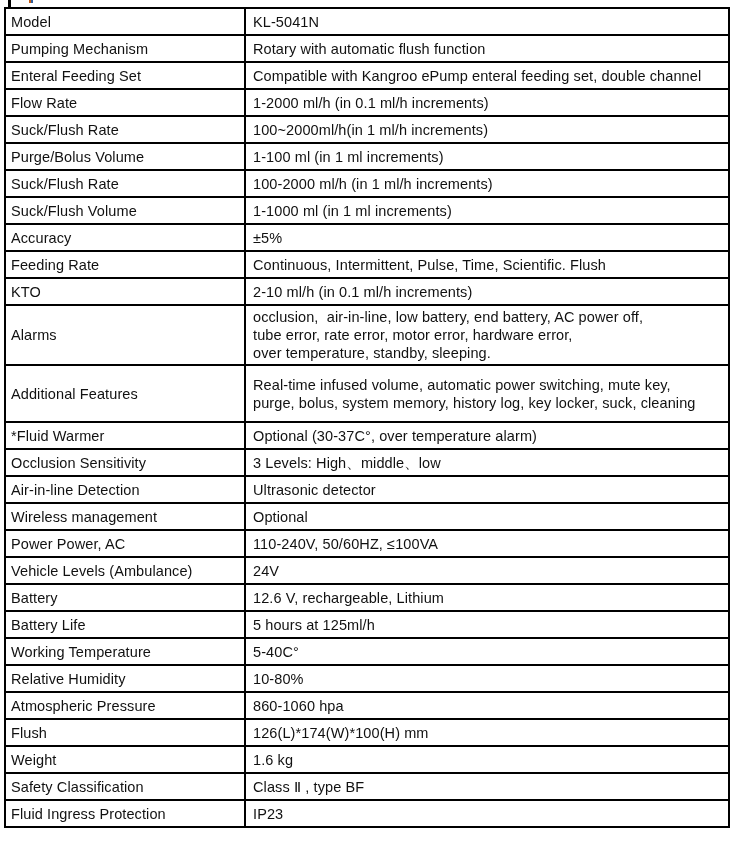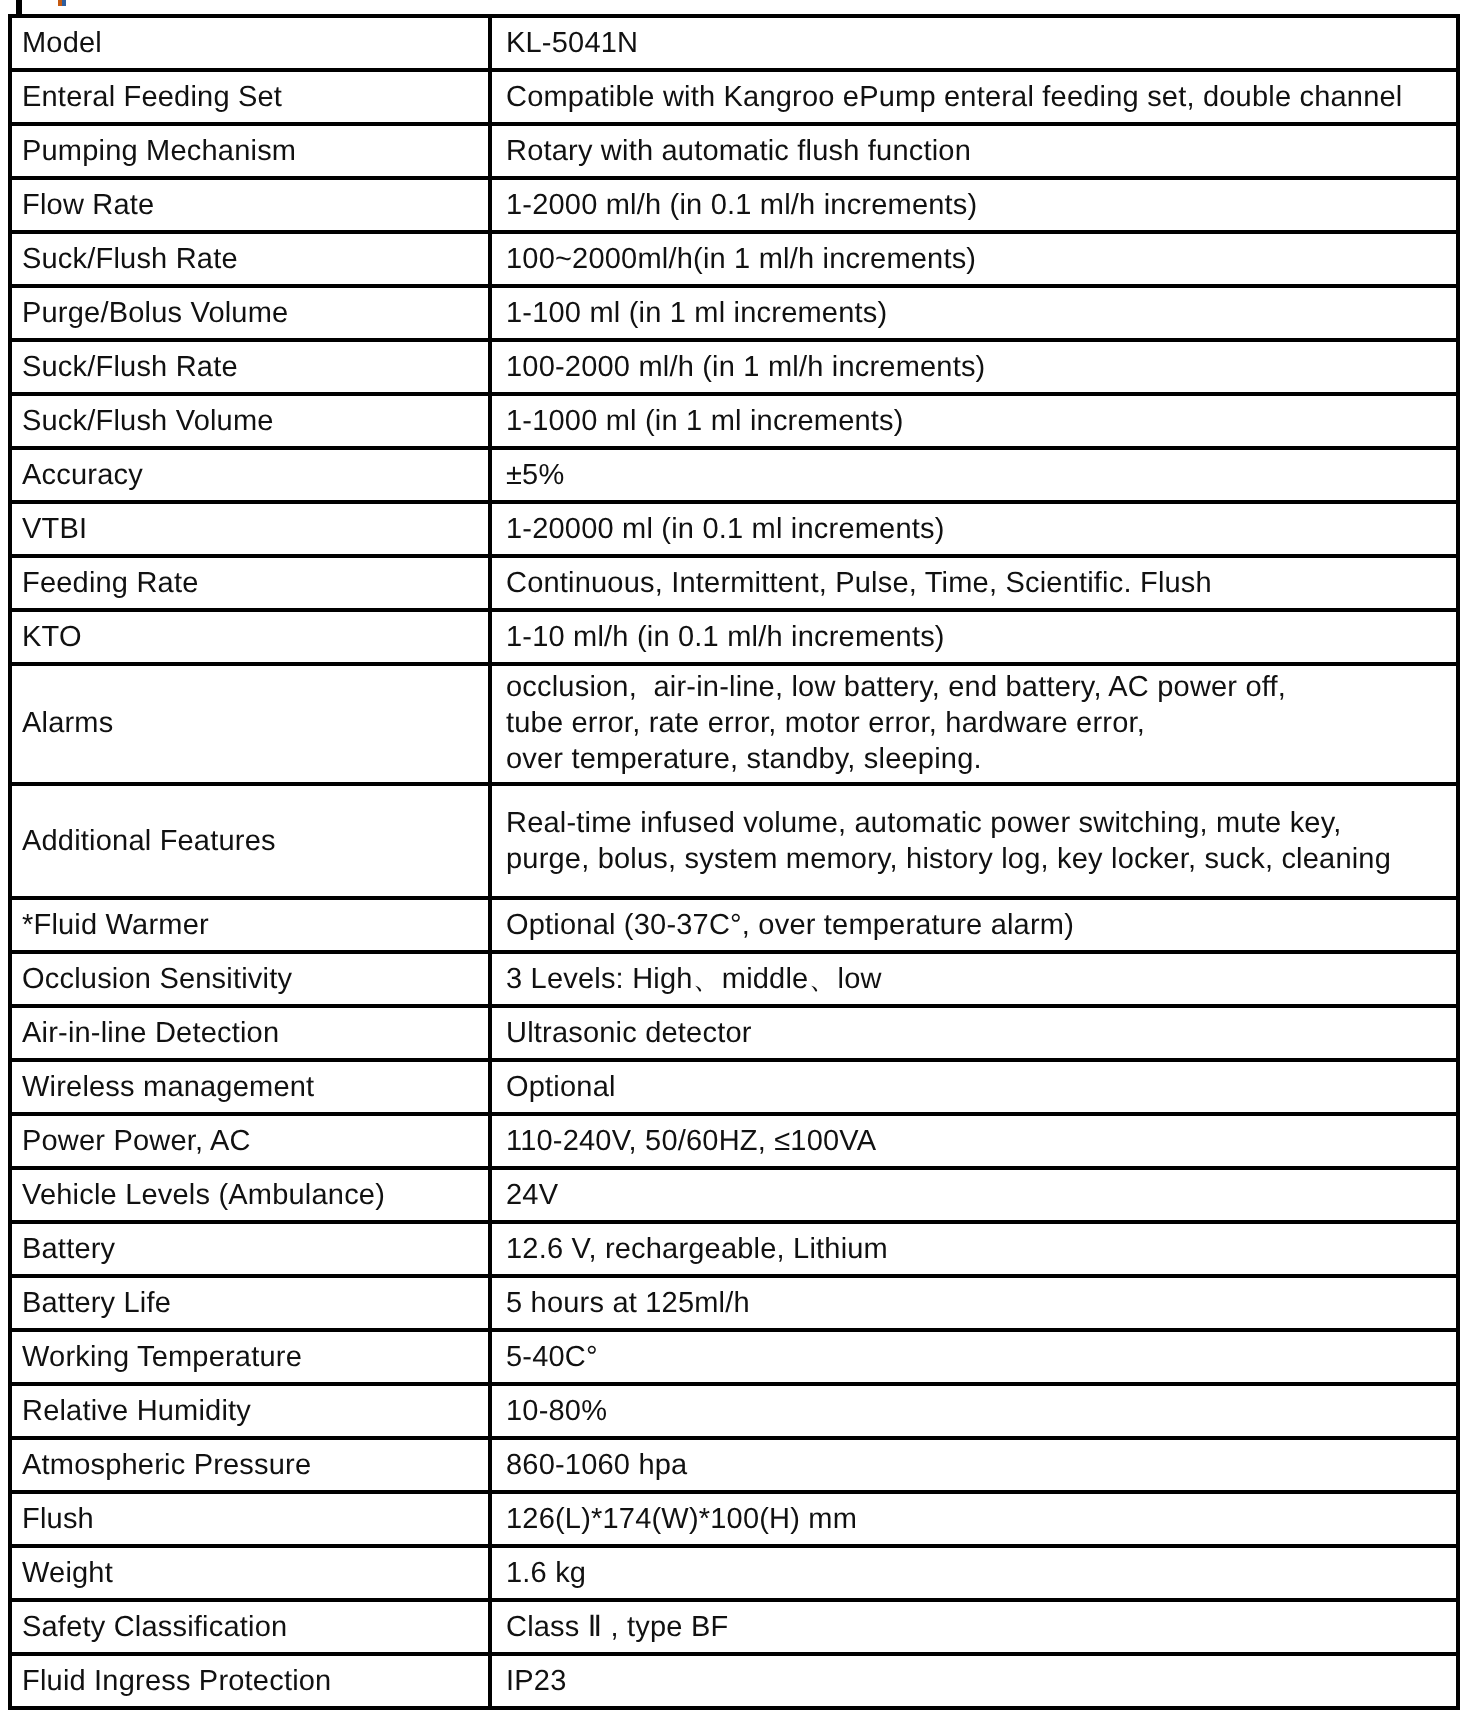--- a/index.html
+++ b/index.html
@@ -76,26 +76,26 @@
 <div class="crop-stub stem"></div>
 <div class="crop-stub dot"></div>
 
 <table class="spec-table">
   <tbody id="spec-body">
       <tr class="std">
         <td class="label-cell">Model</td>
         <td class="value-cell"><div class="line">KL-5041N</div></td>
       </tr>
       <tr class="std">
+        <td class="label-cell">Pumping Mechanism</td>
+        <td class="value-cell"><div class="line">Rotary with automatic flush function</div></td>
+      </tr>
+      <tr class="std">
         <td class="label-cell">Enteral Feeding Set</td>
         <td class="value-cell"><div class="line">Compatible with Kangroo ePump enteral feeding set, double channel</div></td>
-      </tr>
-      <tr class="std">
-        <td class="label-cell">Pumping Mechanism</td>
-        <td class="value-cell"><div class="line">Rotary with automatic flush function</div></td>
       </tr>
       <tr class="std">
         <td class="label-cell">Flow Rate</td>
         <td class="value-cell"><div class="line">1-2000 ml/h (in 0.1 ml/h increments)</div></td>
       </tr>
       <tr class="std">
         <td class="label-cell">Suck/Flush Rate</td>
         <td class="value-cell"><div class="line">100~2000ml/h(in 1 ml/h increments)</div></td>
       </tr>
       <tr class="std">
@@ -108,30 +108,26 @@
       </tr>
       <tr class="std">
         <td class="label-cell">Suck/Flush Volume</td>
         <td class="value-cell"><div class="line">1-1000 ml (in 1 ml increments)</div></td>
       </tr>
       <tr class="std">
         <td class="label-cell">Accuracy</td>
         <td class="value-cell"><div class="line">±5%</div></td>
       </tr>
       <tr class="std">
-        <td class="label-cell">VTBI</td>
-        <td class="value-cell"><div class="line">1-20000 ml (in 0.1 ml increments)</div></td>
-      </tr>
-      <tr class="std">
         <td class="label-cell">Feeding Rate</td>
         <td class="value-cell"><div class="line">Continuous, Intermittent, Pulse, Time, Scientific. Flush</div></td>
       </tr>
       <tr class="std">
         <td class="label-cell">KTO</td>
-        <td class="value-cell"><div class="line">1-10 ml/h (in 0.1 ml/h increments)</div></td>
+        <td class="value-cell"><div class="line">2-10 ml/h (in 0.1 ml/h increments)</div></td>
       </tr>
       <tr class="multi-3">
         <td class="label-cell">Alarms</td>
         <td class="value-cell"><div class="line">occlusion,  air-in-line, low battery, end battery, AC power off,</div><div class="line">tube error, rate error, motor error, hardware error,</div><div class="line">over temperature, standby, sleeping.</div></td>
       </tr>
       <tr class="multi-2">
         <td class="label-cell">Additional Features</td>
         <td class="value-cell"><div class="line">Real-time infused volume, automatic power switching, mute key,</div><div class="line">purge, bolus, system memory, history log, key locker, suck, cleaning</div></td>
       </tr>
       <tr class="std">

